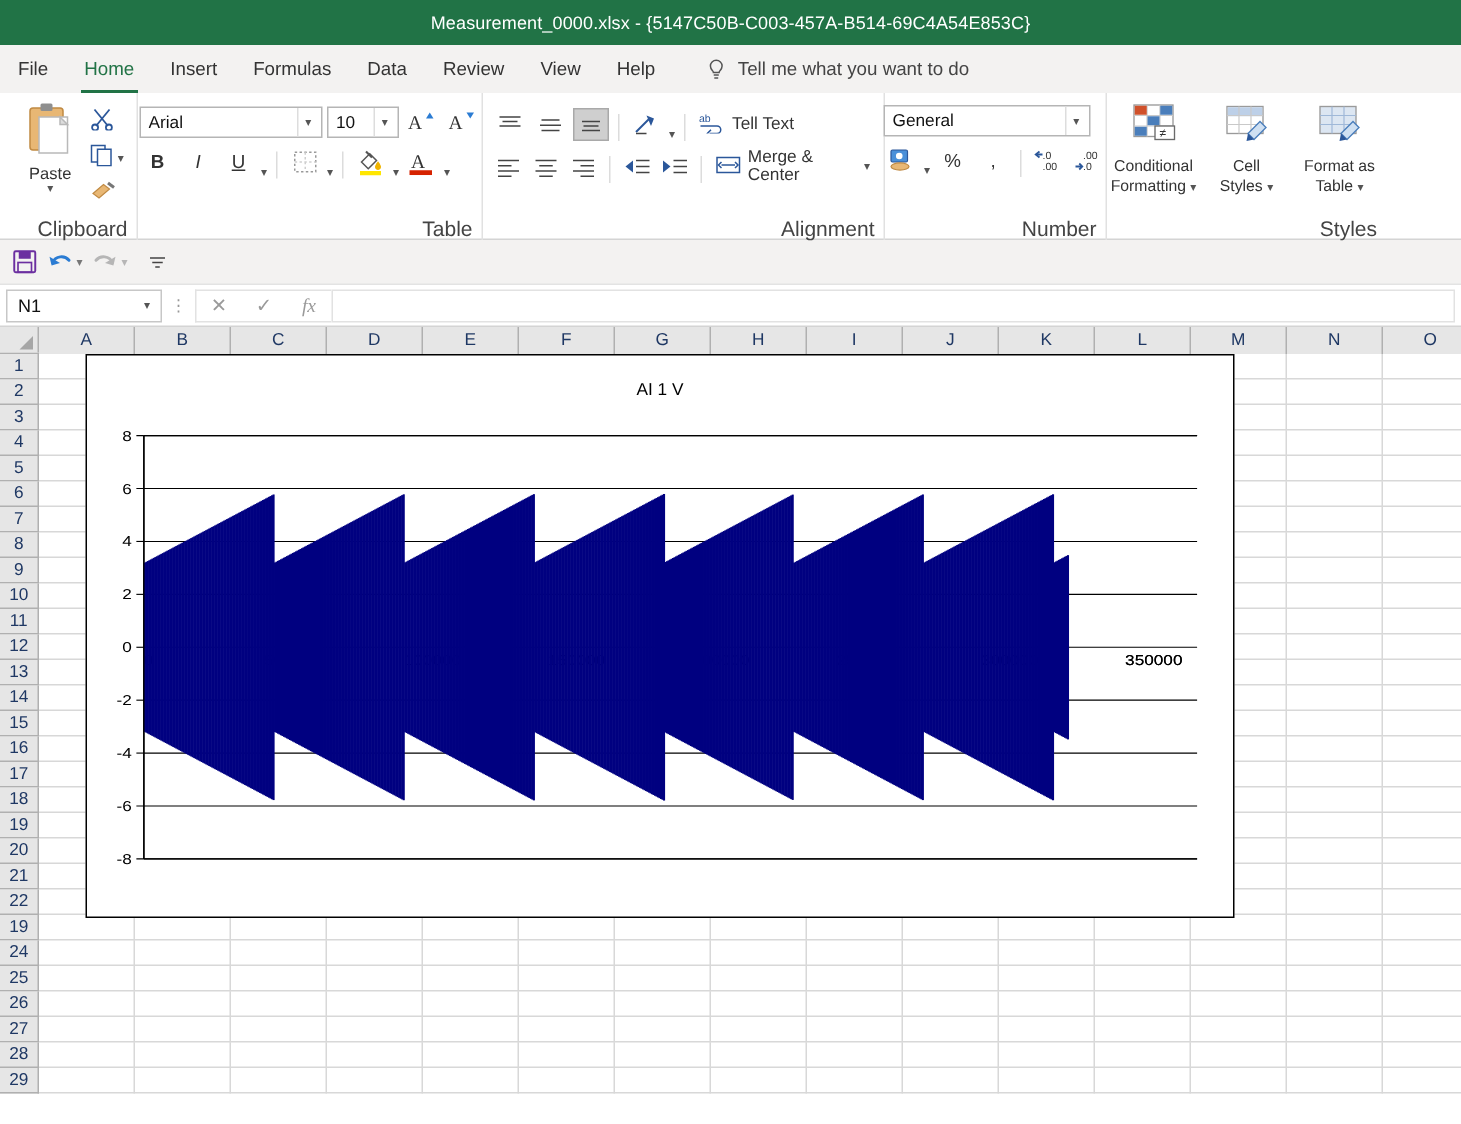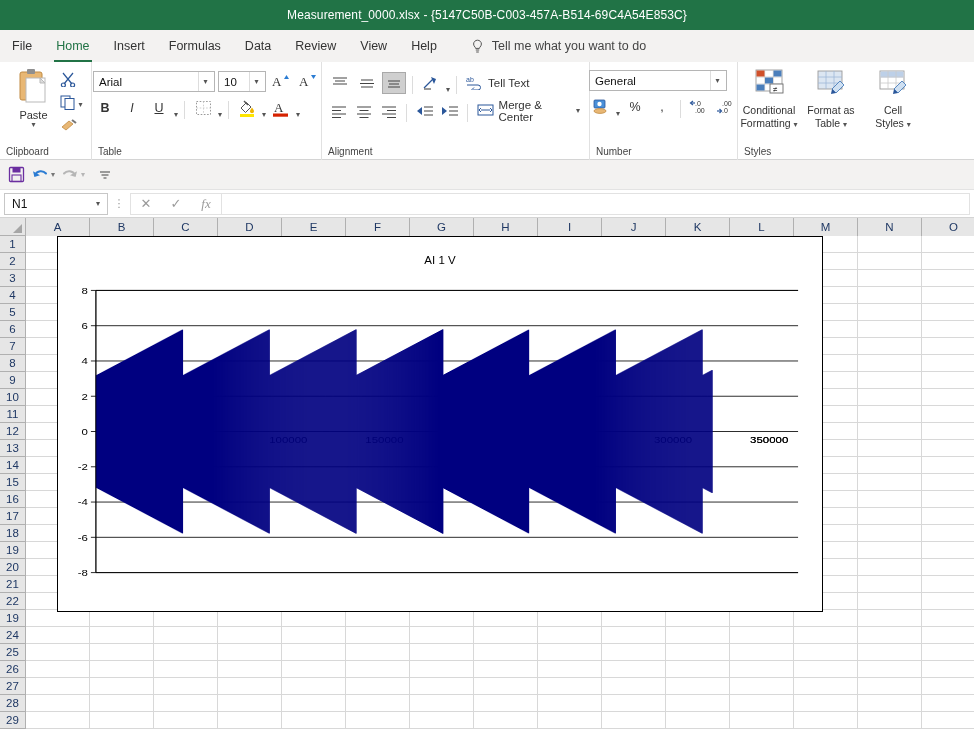--- a/index.html
+++ b/index.html
@@ -52,22 +52,22 @@
     position: relative;
   }
   .group {
     position: relative; height: 98px;
     display: flex; flex-direction: column; align-items: center;
     padding: 4px 6px 0 6px;
     border-right: 1px solid #e1e1e1;
   }
   .group > .grow { flex: 1; display: flex; align-items: flex-start; }
   .group-label {
-    font-size: 10px; color: #444; height: 16px; line-height: 16px;
-    width: 100%; text-align: left; position: relative;
+    font-size: 14px; color: #444; height: 16px; line-height: 16px;
+    width: 100%; text-align: right; position: relative;
   }
 
   
   .g-clipboard { width: 92px; }
   .clip-inner { display: flex; gap: 2px; padding-top: 2px; }
   .paste-col { display: flex; flex-direction: column; align-items: center; width: 50px; }
   .paste-label { font-size: 11px; color: #333; margin-top: 1px; }
   .mini-col { display: flex; flex-direction: column; gap: 4px; padding-top: 4px; }
   .mini-row { display: flex; align-items: center; gap: 2px; }
   .chev { font-size: 8px; color: #555; line-height: 1; }
@@ -517,48 +517,48 @@
             <span class="style-cap">Conditional</span>
             <span class="style-cap">
               <span>Formatting</span>
               <span class="chev">▾</span>
             </span>
           </div>
           <div class="style-item">
             <span>
               <svg width="36" height="32" viewBox="0 0 36 32">
                 <g transform="translate(5,3)">
-                  <rect x="0" y="0" width="24" height="18" fill="#dce6f2" stroke="#9a9a9a" stroke-width=".9"></rect>
-                  <path d="M8 0 v18 M16 0 v18 M0 6 h24 M0 12 h24" stroke="#9fb8d8" stroke-width=".8"></path>
-                  <path d="M14 18 L22 10 L26 14 L18 22 Z" fill="#cfe0f2" stroke="#4a7ebb" stroke-width=".9"></path>
-                  <path d="M13 23 L18 22 L14 18 Z" fill="#2b579a"></path>
-                </g>
-              </svg>
-            </span>
-            <span class="style-cap">Format as</span>
-            <span class="style-cap">
-              <span>Table</span>
-              <span class="chev">▾</span>
-            </span>
-          </div>
-          <div class="style-item">
-            <span>
-              <svg width="36" height="32" viewBox="0 0 36 32">
-                <g transform="translate(5,3)">
                   <rect x="0" y="0" width="24" height="18" fill="#fff" stroke="#9a9a9a" stroke-width=".9"></rect>
                   <rect x="0.5" y="0.5" width="23" height="6" fill="#bdd0e8"></rect>
                   <path d="M8 0 v18 M16 0 v18 M0 6 h24 M0 12 h24" stroke="#c9c9c9" stroke-width=".8"></path>
                   <path d="M14 18 L22 10 L26 14 L18 22 Z" fill="#cfe0f2" stroke="#4a7ebb" stroke-width=".9"></path>
                   <path d="M13 23 L18 22 L14 18 Z" fill="#2b579a"></path>
                 </g>
               </svg>
             </span>
             <span class="style-cap">Cell</span>
             <span class="style-cap">
               <span>Styles</span>
+              <span class="chev">▾</span>
+            </span>
+          </div>
+          <div class="style-item">
+            <span>
+              <svg width="36" height="32" viewBox="0 0 36 32">
+                <g transform="translate(5,3)">
+                  <rect x="0" y="0" width="24" height="18" fill="#dce6f2" stroke="#9a9a9a" stroke-width=".9"></rect>
+                  <path d="M8 0 v18 M16 0 v18 M0 6 h24 M0 12 h24" stroke="#9fb8d8" stroke-width=".8"></path>
+                  <path d="M14 18 L22 10 L26 14 L18 22 Z" fill="#cfe0f2" stroke="#4a7ebb" stroke-width=".9"></path>
+                  <path d="M13 23 L18 22 L14 18 Z" fill="#2b579a"></path>
+                </g>
+              </svg>
+            </span>
+            <span class="style-cap">Format as</span>
+            <span class="style-cap">
+              <span>Table</span>
               <span class="chev">▾</span>
             </span>
           </div>
         </div>
       </div>
       <div class="group-label">Styles</div>
     </div>
   </div>
 
   <div class="qat">

